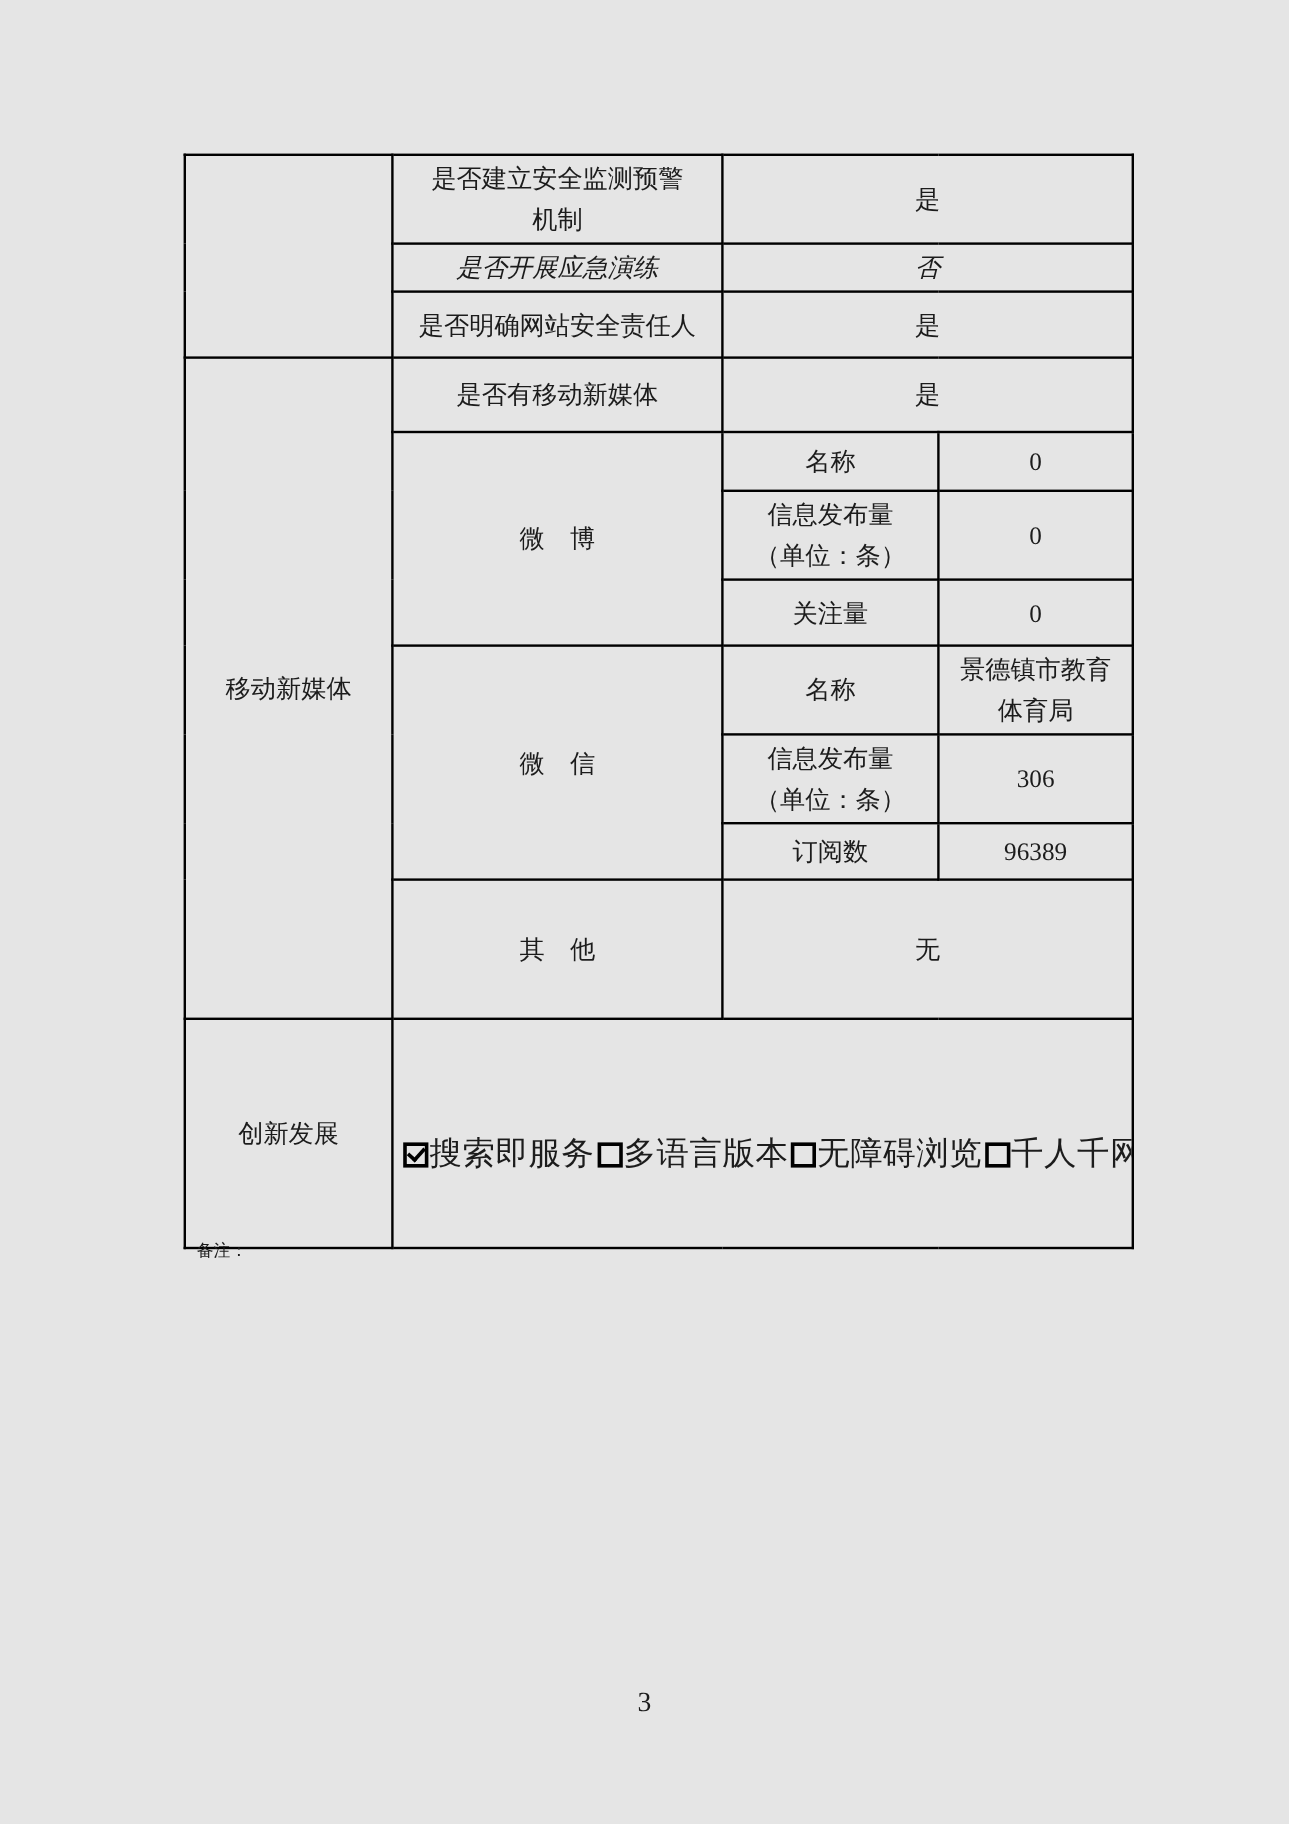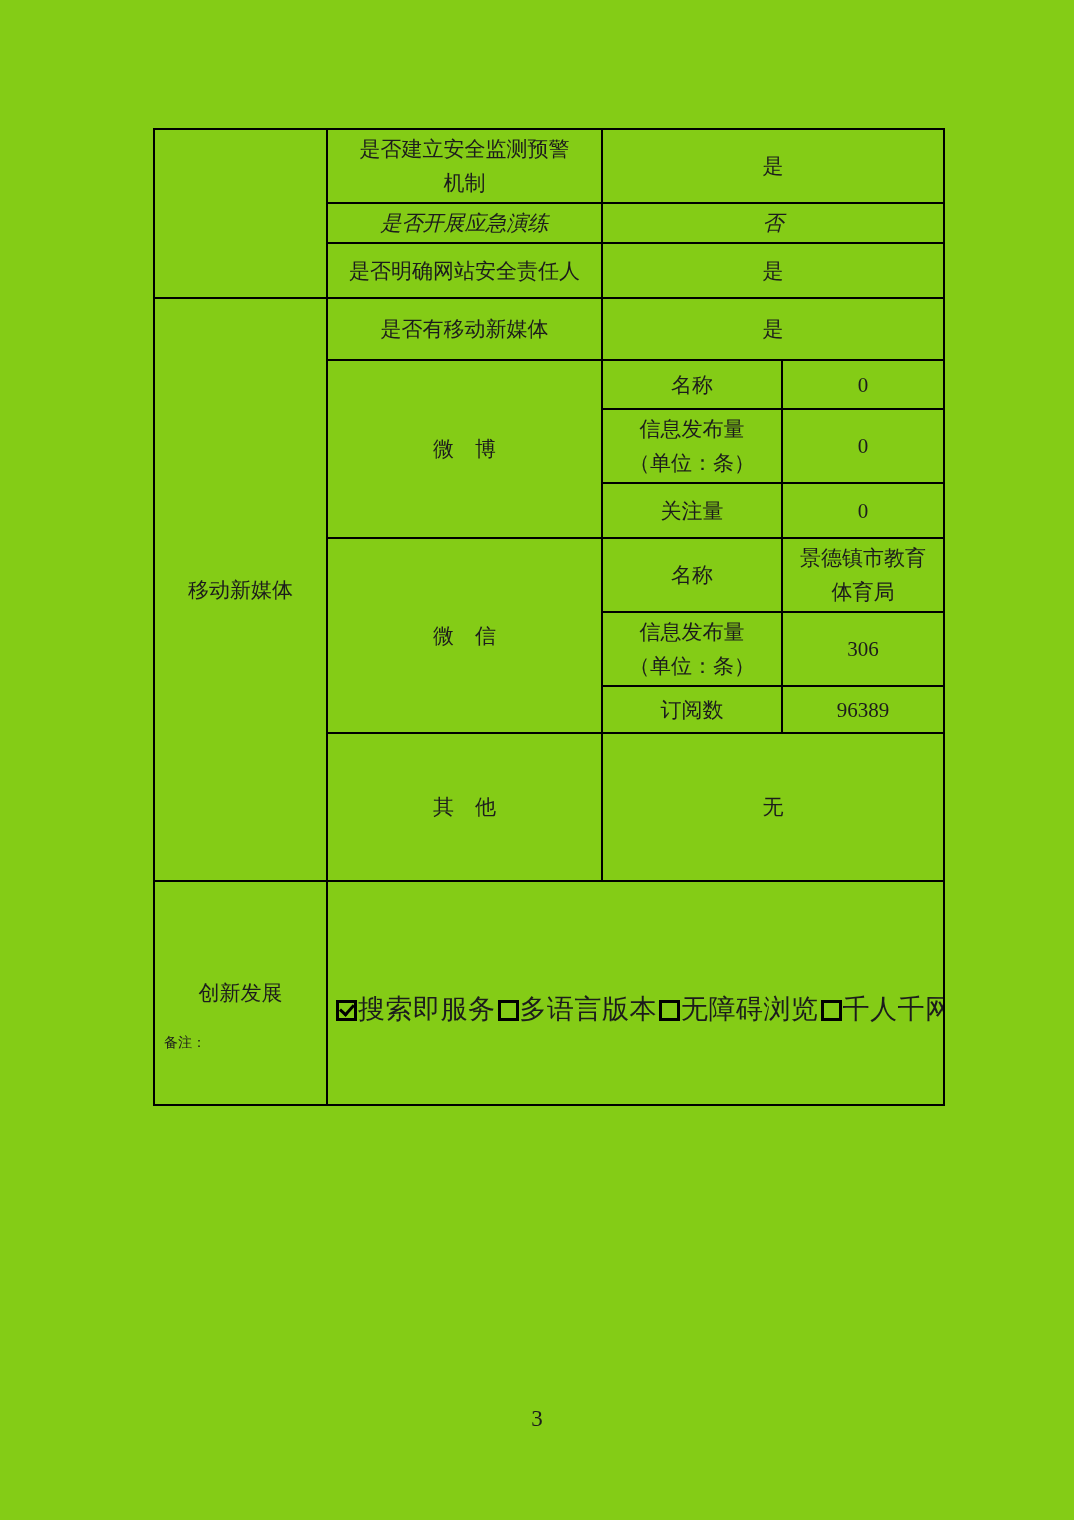--- a/index.html
+++ b/index.html
@@ -2,21 +2,21 @@
 <html><head>
 <meta charset="utf-8">
 <style>
   * { margin:0; padding:0; box-sizing:border-box; }
   html,body { background:#ffffff; }
   body {
     width:1074px; height:1520px; position:relative;
     font-family:"Liberation Serif","DejaVu Serif",serif;
     color:#1c1c1c;
   }
-  .page { position:absolute; inset:0; background:#84cc16; overflow:hidden; }
+  .page { position:absolute; inset:0; background:#e5e5e5; overflow:hidden; }
 
   table.report {
     position:absolute; left:153px; top:128px; width:790px;
     border-collapse:collapse; table-layout:fixed;
   }
   table.report td {
     border:2px solid #000;
     text-align:center; vertical-align:middle;
     font-size:21px; line-height:34px;
     white-space:pre-line;
@@ -28,22 +28,22 @@
   tr.r1  { height:68px; }
   tr.r2  { height:40px;font-style:italic; }
   tr.r3  { height:55px; }
   tr.r4  { height:62px; }
   tr.r5  { height:49px; }
   tr.r6  { height:66px; }
   tr.r7  { height:55px; }
   tr.r8  { height:67px; }
   tr.r9  { height:67px; }
   tr.r10 { height:47px; }
-  tr.r11 { height:148px; }
-  tr.r12 { height:224px; }
+  tr.r11 { height:116px; }
+  tr.r12 { height:191px; }
 
   .cb-line { font-size:27px; letter-spacing:0.5px; white-space:nowrap; }
   .checkbox {
     display:inline-block; width:21px; height:21px;
     border:3px solid #000; position:relative;
     vertical-align:-3px; margin:0 1px 0 2px;
   }
   .checkbox.checked::after {
     content:""; position:absolute; left:1px; top:1px;
     width:11px; height:6px;

